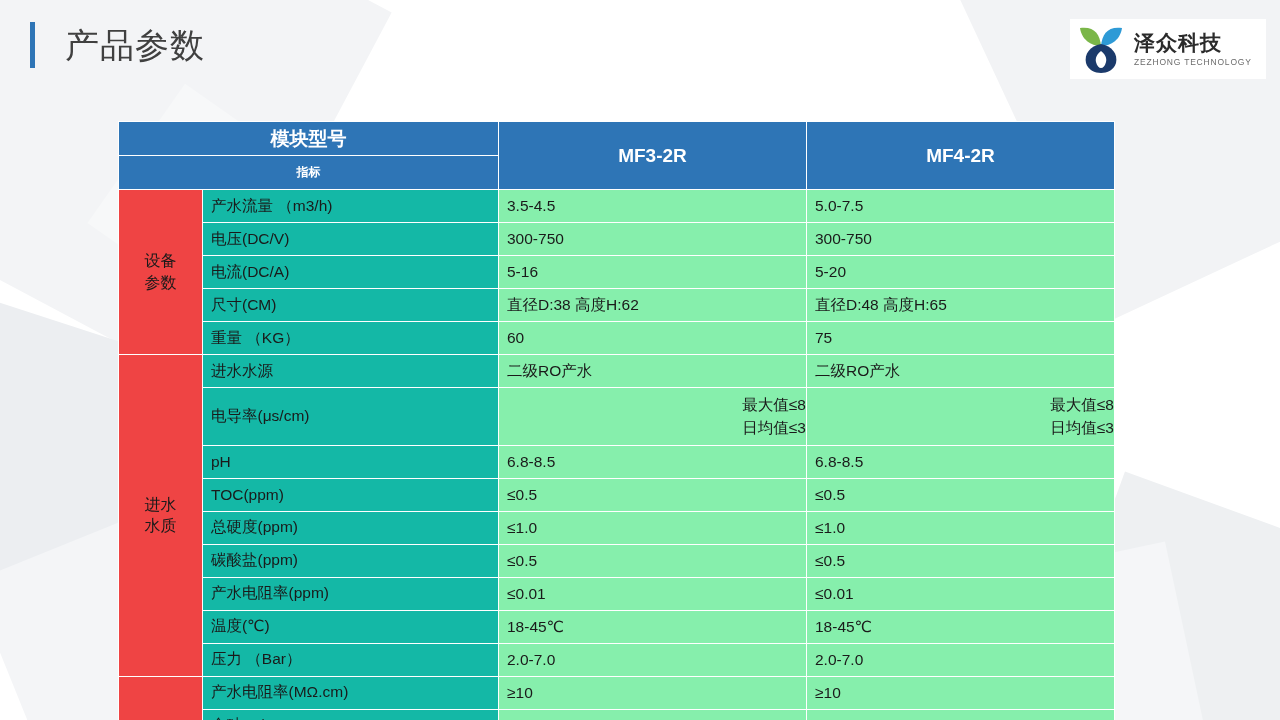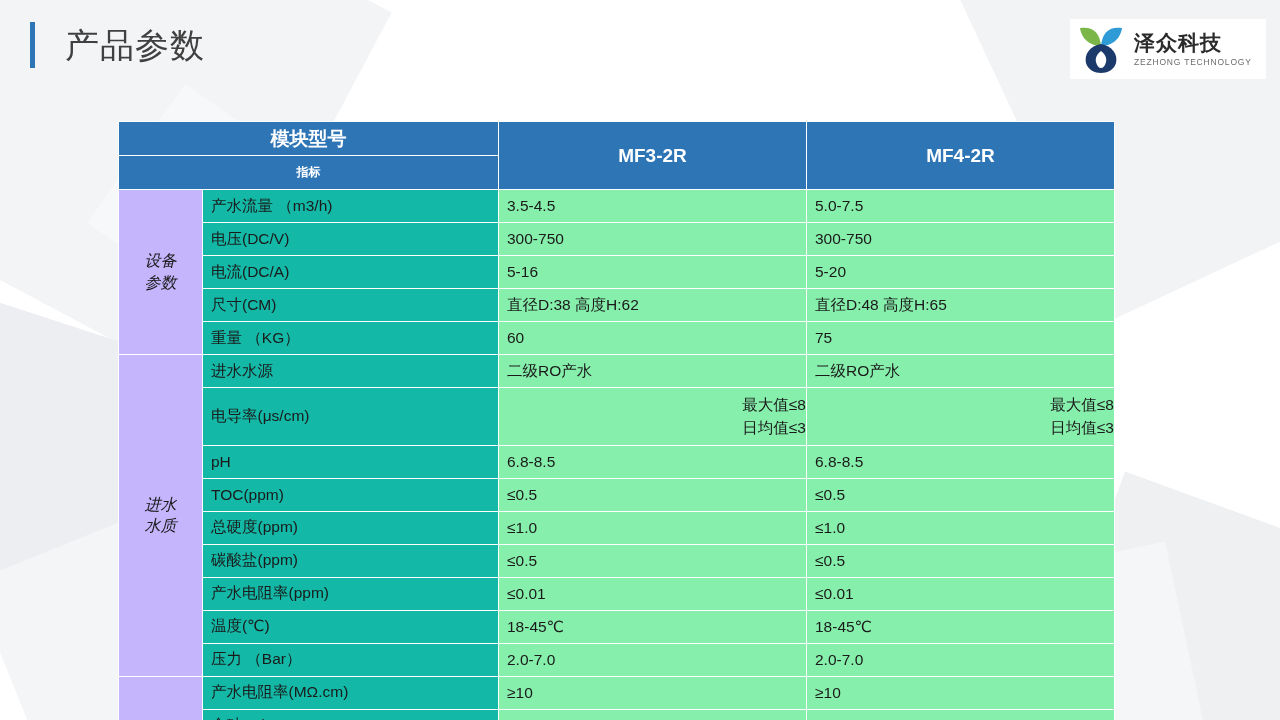--- a/index.html
+++ b/index.html
@@ -155,27 +155,26 @@
     color: #ffffff;
     font-weight: bold;
     text-align: center;
     height: 33px;
     font-size: 12px;
   }
   .hd-model {
     font-size: 19px;
   }
   .col-group {
-    background: #c4b5fd;
+    background: #ef4444;
     text-align: center;
     vertical-align: middle;
     line-height: 1.35;
     font-size: 16px;
     color: #1a1a1a;
-    font-style: italic;
   }
   .col-label {
     background: #14b8a6;
     padding: 3px 0 3px 8px !important;
     height: 26px;
     font-size: 15.5px;
   }
   .col-val {
     background: #86efac;
     padding: 3px 0 3px 8px !important;

